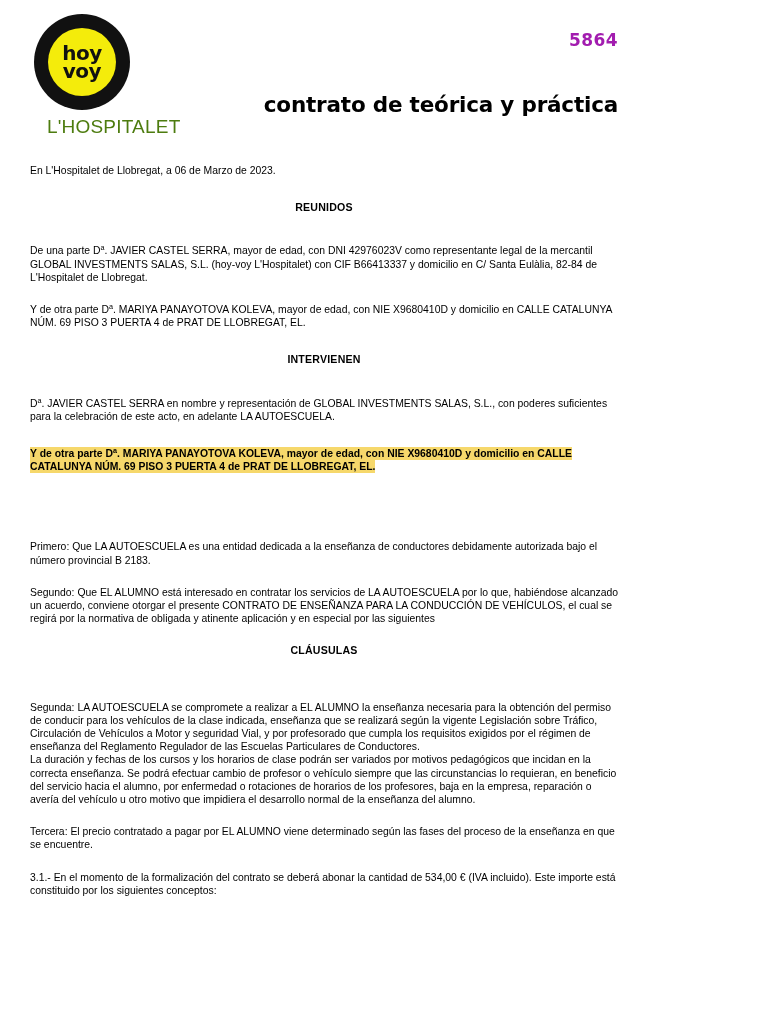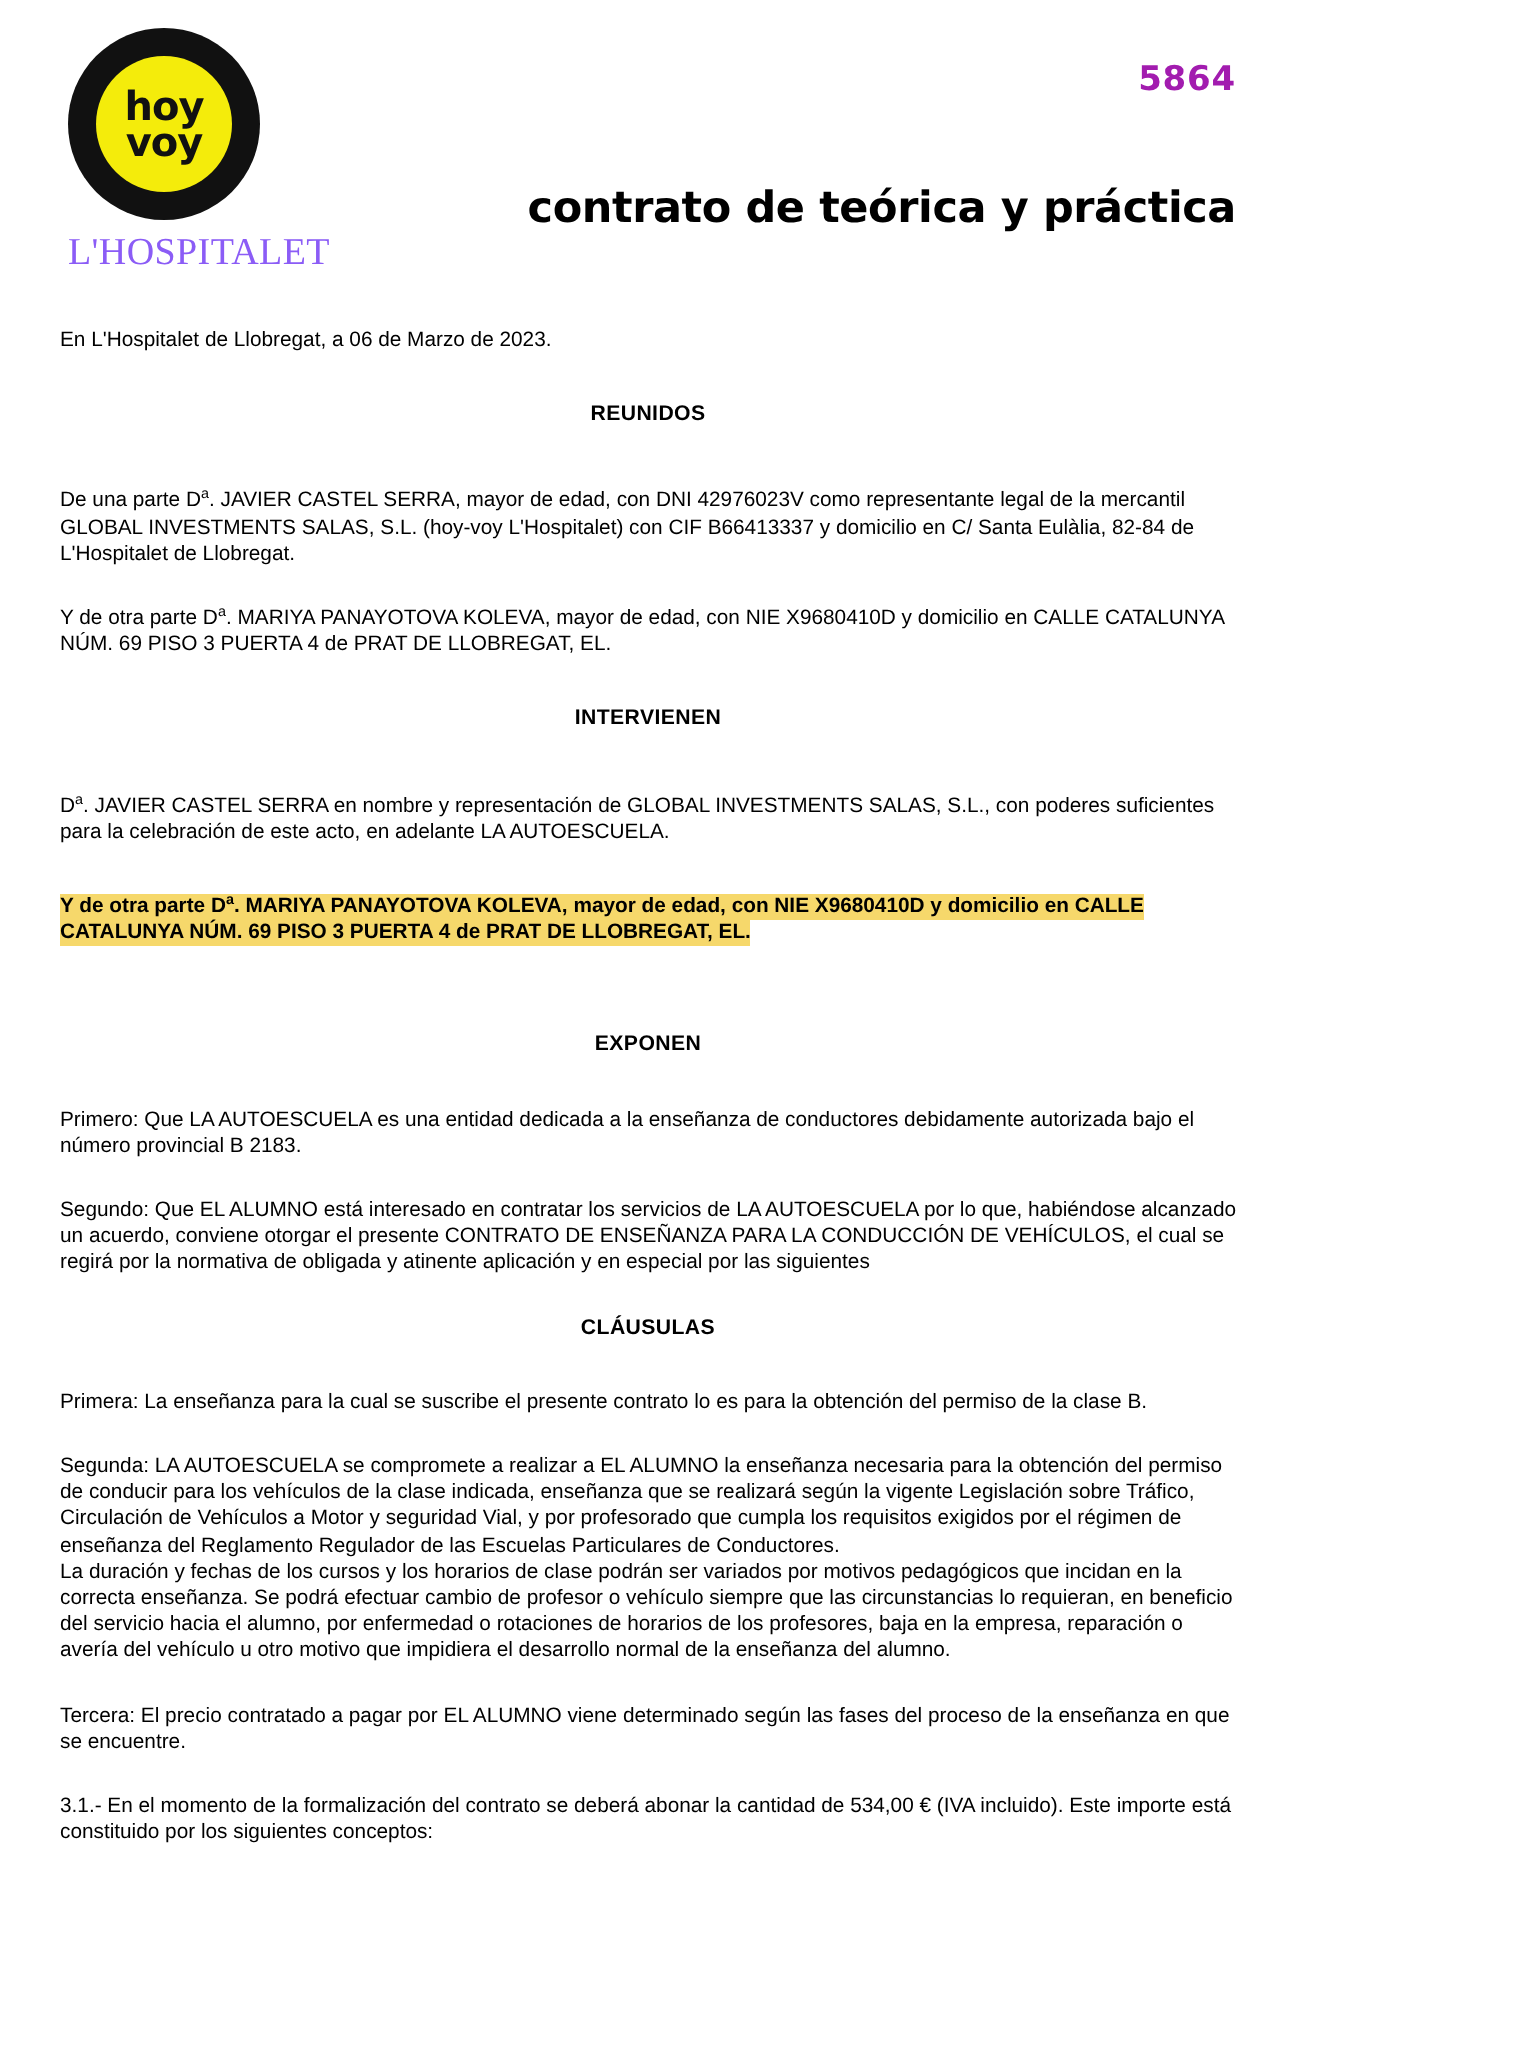--- a/index.html
+++ b/index.html
@@ -60,25 +60,25 @@
   }
   .logo-word {
     font-family: "DejaVu Sans", sans-serif;
     font-weight: 700;
     font-size: 20px;
     letter-spacing: -0.5px;
     color: #111111;
   }
   .logo-caption {
     margin-top: 6px;
-    margin-left: 4px;
-    font-family: Liberation Serif, serif;
+    margin-left: 17px;
+    font-family: Liberation Sans, sans-serif;
     font-size: 19px;
     letter-spacing: 0.2px;
-    color: #8b5cf6;
+    color: #4d7c0f;
   }
 
   .doc-number {
     position: absolute;
     right: 0px;
     top: 30px;
     font-family: "DejaVu Sans", sans-serif;
     font-weight: 700;
     font-size: 17px;
     letter-spacing: 0.4px;
@@ -206,37 +206,35 @@
 
     <div class="gap-lg"></div>
 
     <p class="para"><span class="hl">Y de otra parte D<sup class="ord">a</sup>. MARIYA PANAYOTOVA KOLEVA, mayor de edad, con NIE X9680410D y domicilio en CALLE CATALUNYA NÚM. 69 PISO 3 PUERTA 4 de PRAT DE LLOBREGAT, EL.</span></p>
 
     <div class="gap-md"></div>
 
 
     <div class="gap-lg"></div>
 
-    <p class="sec-head">EXPONEN</p>
 
     <div class="gap-lg"></div>
 
     <p class="para"><span class="lead">Primero</span><span>: Que LA AUTOESCUELA es una entidad dedicada a la enseñanza de conductores debidamente autorizada bajo el número provincial B 2183.</span></p>
 
     <div class="gap-md"></div>
 
     <p class="para"><span class="lead">Segundo</span><span>: Que EL ALUMNO está interesado en contratar los servicios de LA AUTOESCUELA por lo que, habiéndose alcanzado un acuerdo, conviene otorgar el presente CONTRATO DE ENSEÑANZA PARA LA CONDUCCIÓN DE VEHÍCULOS, el cual se regirá por la normativa de obligada y atinente aplicación y en especial por las siguientes</span></p>
 
     <div class="gap-md"></div>
 
     <p class="sec-head">CLÁUSULAS</p>
 
     <div class="gap-lg"></div>
 
-    <p class="para"><span class="lead">Primera</span><span>: La enseñanza para la cual se suscribe el presente contrato lo es para la obtención del permiso de la clase B.</span></p>
 
     <div class="gap-md"></div>
 
     <p class="para"><span class="lead">Segunda</span><span>: LA AUTOESCUELA se compromete a realizar a EL ALUMNO la enseñanza necesaria para la obtención del permiso de conducir para los vehículos de la clase indicada, enseñanza que se realizará según la vigente Legislación sobre Tráfico, Circulación de Vehículos a Motor y seguridad Vial, y por profesorado que cumpla los requisitos exigidos por el régimen de enseñanza del Reglamento Regulador de las Escuelas Particulares de Conductores.</span></p>
     <p class="para">La duración y fechas de los cursos y los horarios de clase podrán ser variados por motivos pedagógicos que incidan en la correcta enseñanza. Se podrá efectuar cambio de profesor o vehículo siempre que las circunstancias lo requieran, en beneficio del servicio hacia el alumno, por enfermedad o rotaciones de horarios de los profesores, baja en la empresa, reparación o avería del vehículo u otro motivo que impidiera el desarrollo normal de la enseñanza del alumno.</p>
 
     <div class="gap-md"></div>
 
     <p class="para"><span class="lead">Tercera</span><span>: El precio contratado a pagar por EL ALUMNO viene determinado según las fases del proceso de la enseñanza en que se encuentre.</span></p>
 

